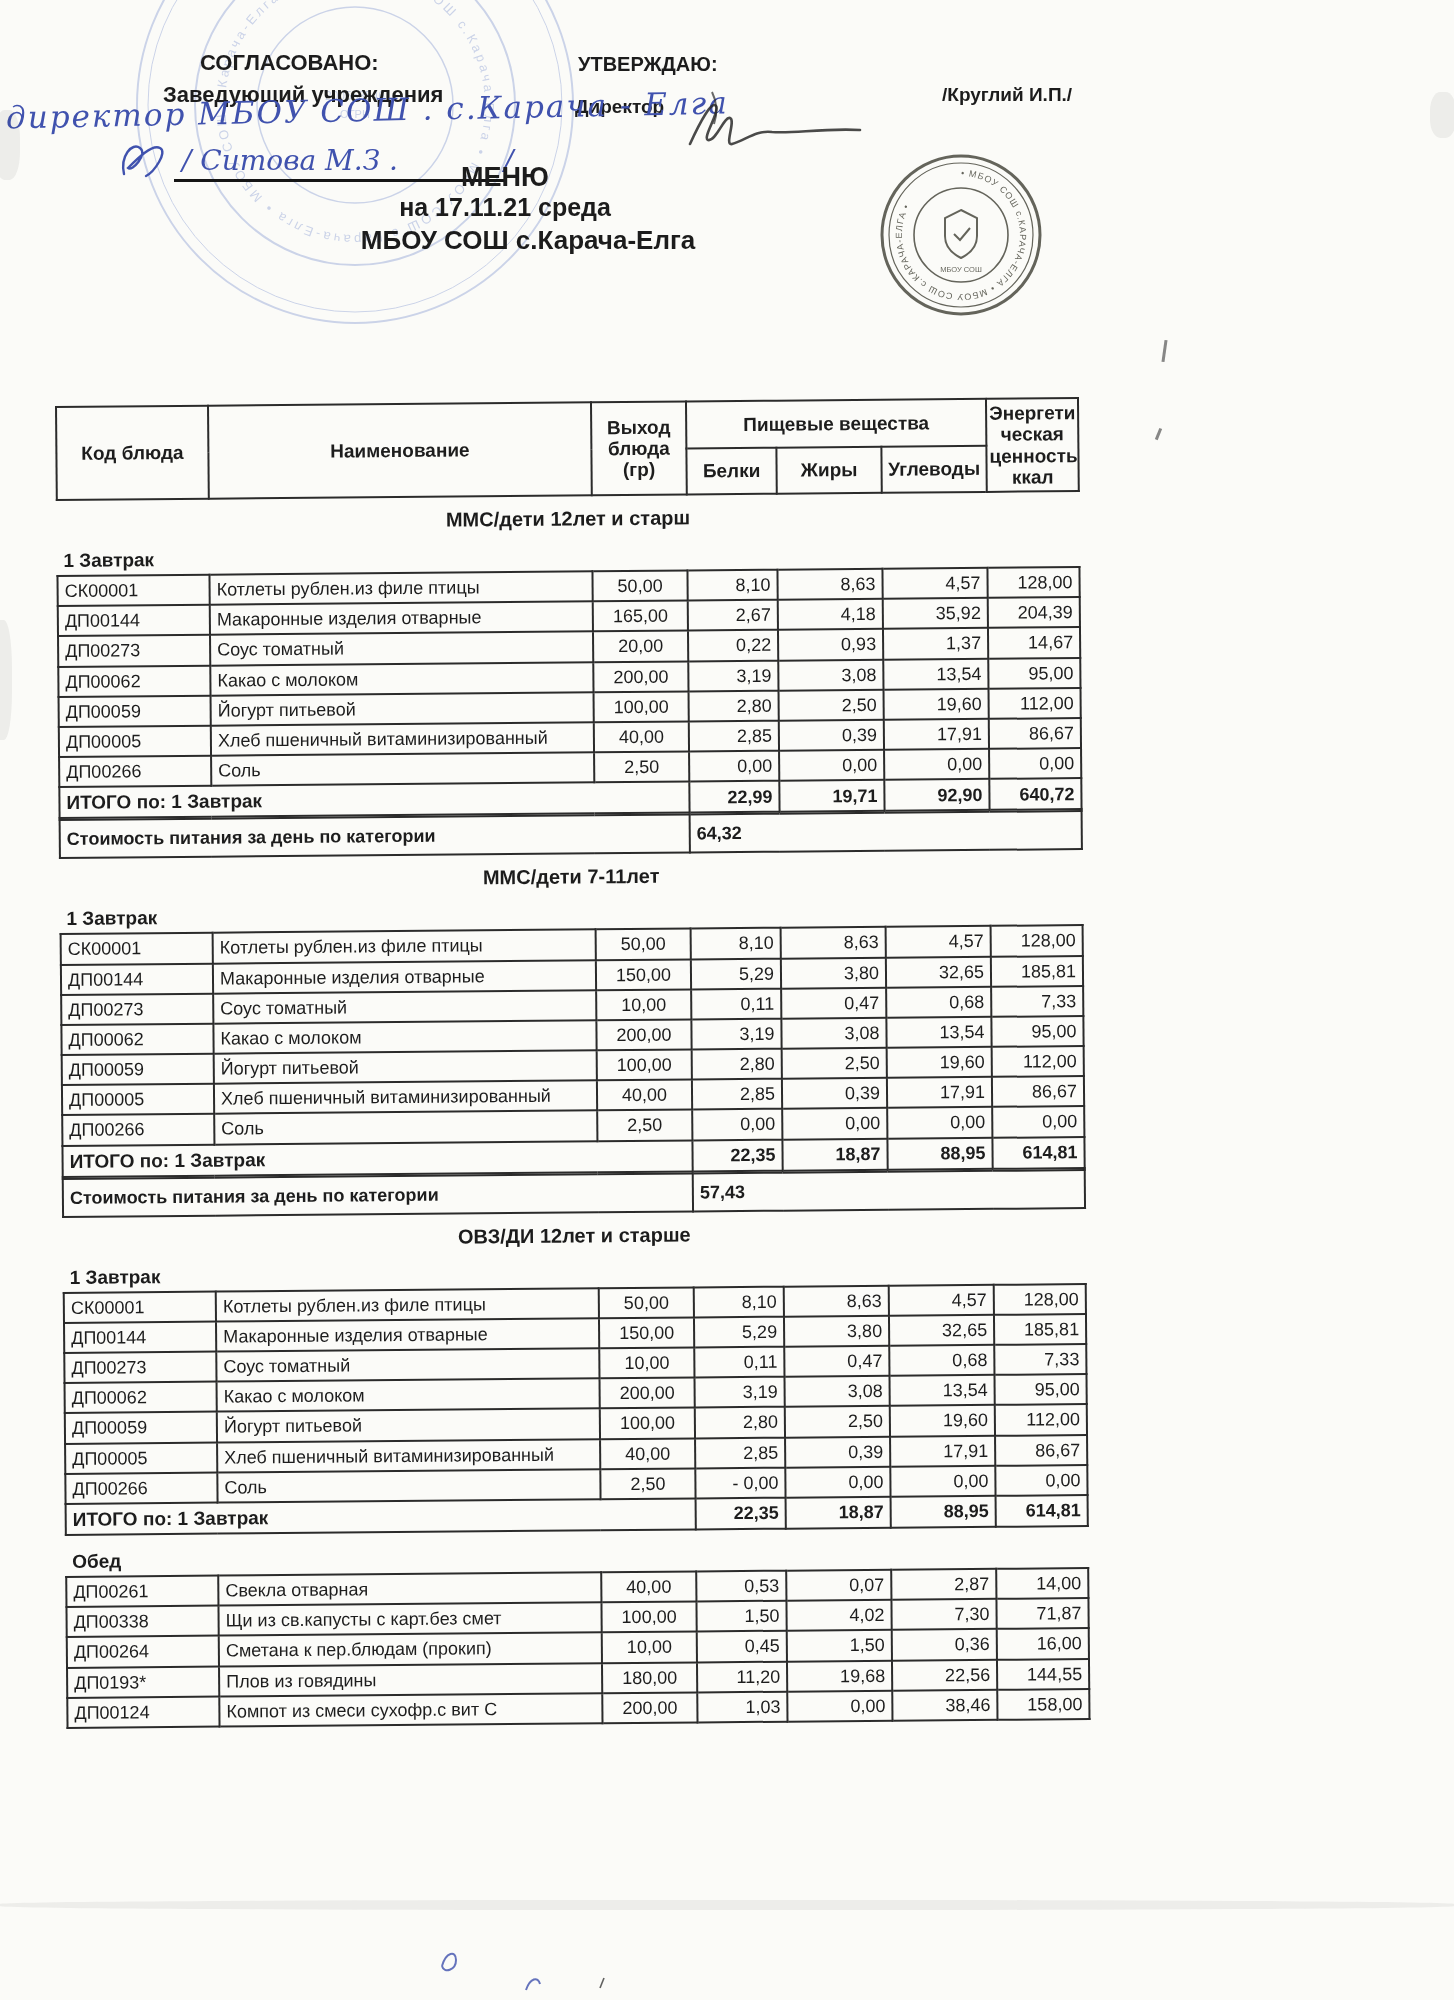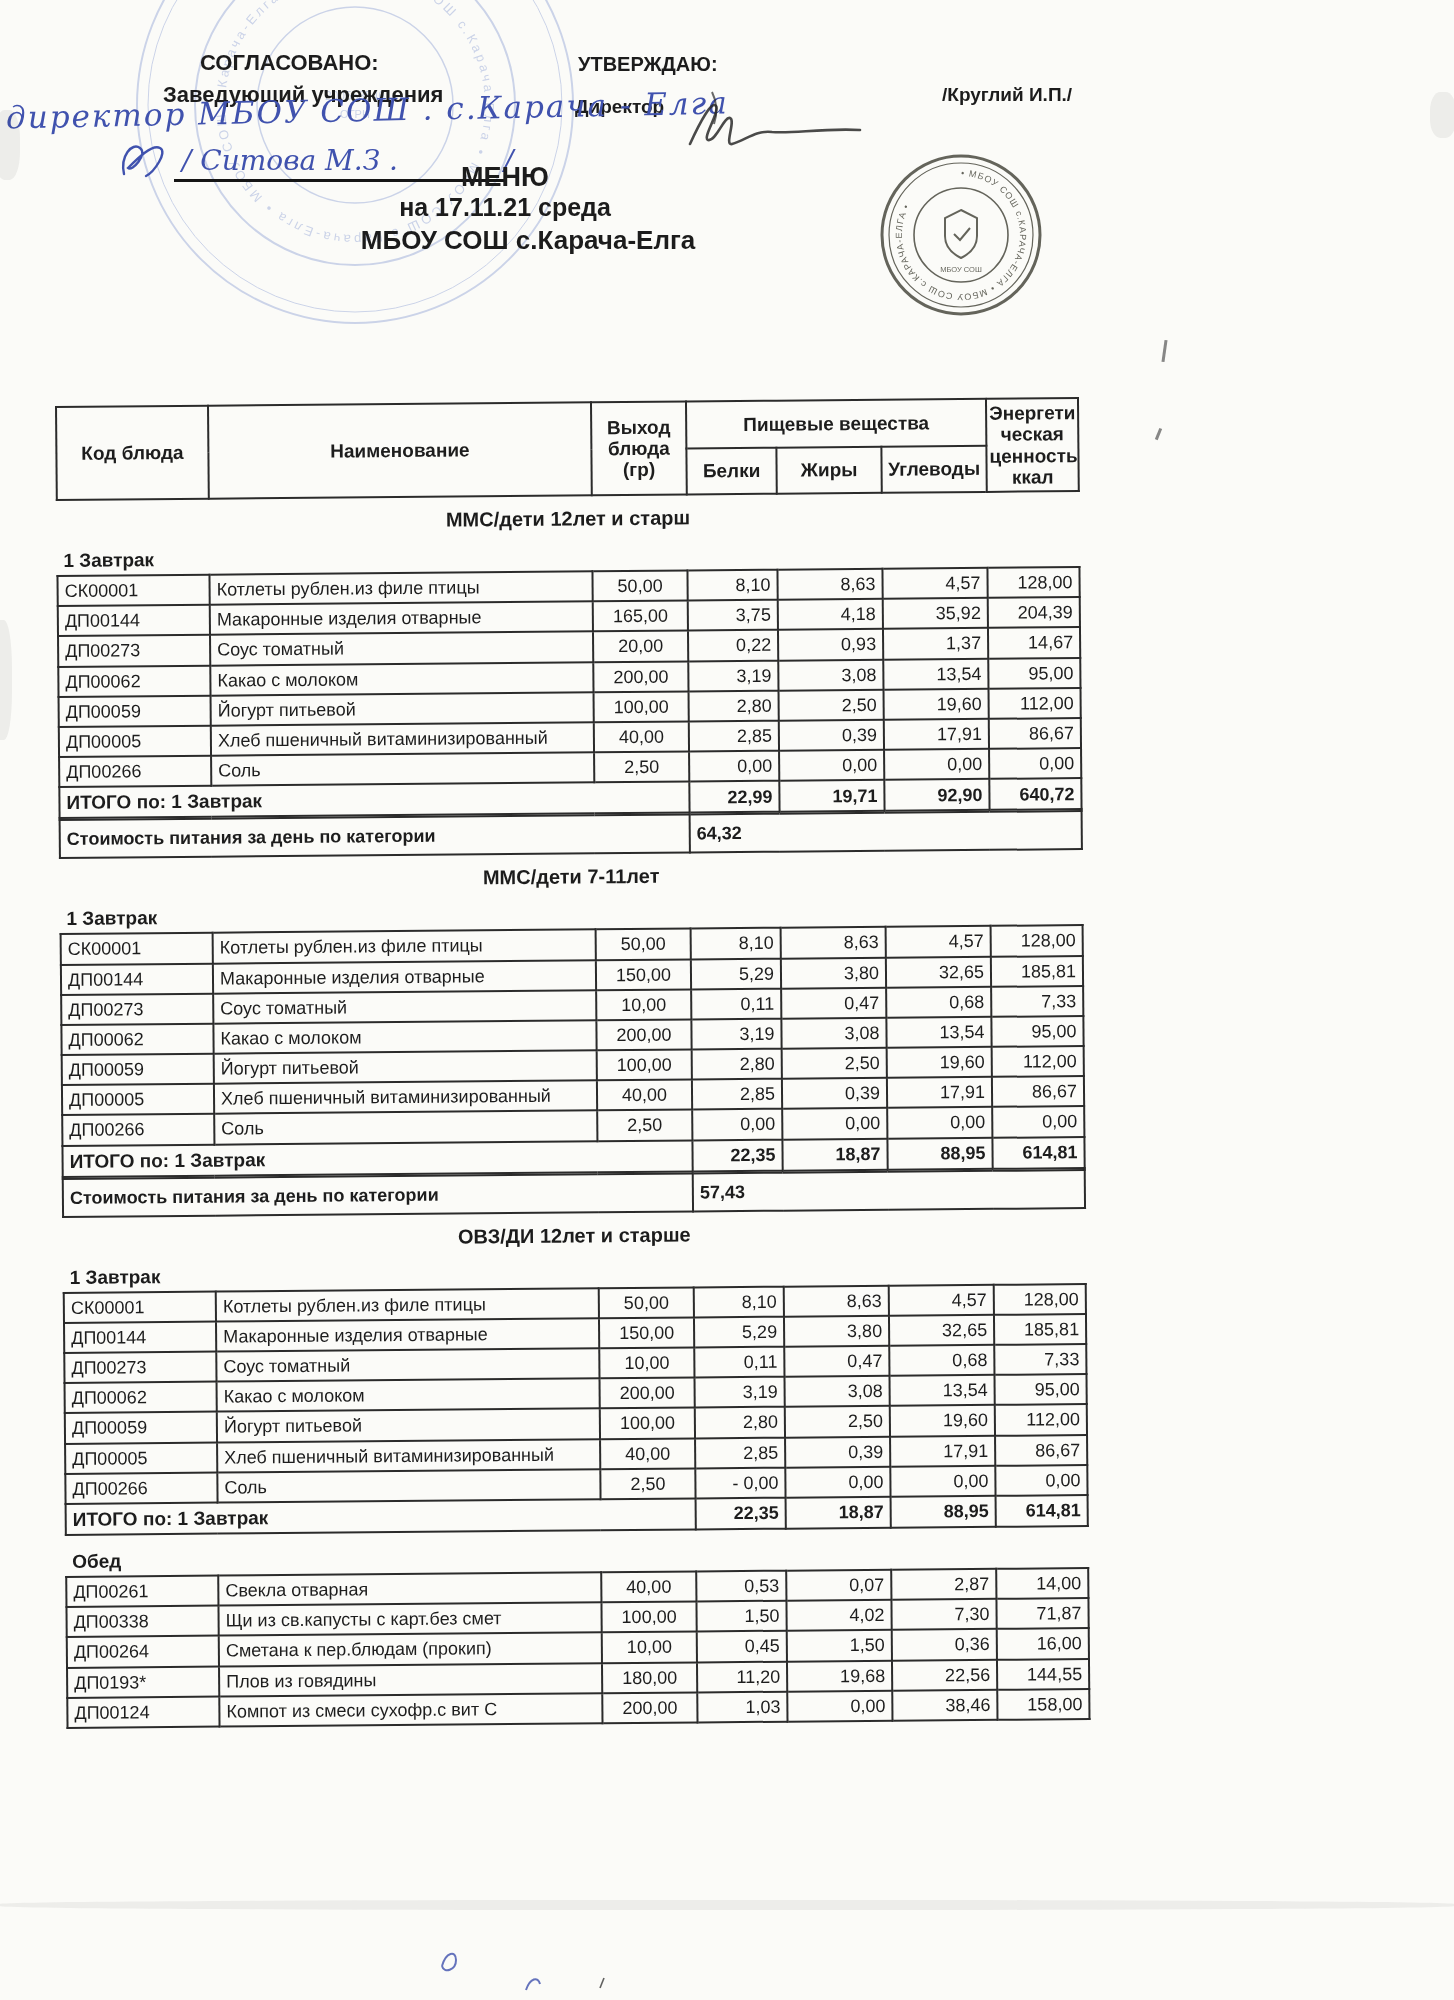--- a/index.html
+++ b/index.html
@@ -172,21 +172,21 @@
               <td class="c2">50,00</td>
               <td class="c3 num">8,10</td>
               <td class="c4 num">8,63</td>
               <td class="c5 num">4,57</td>
               <td class="c6 num">128,00</td>
             </tr>
             <tr>
               <td class="c0">ДП00144</td>
               <td class="c1">Макаронные изделия отварные</td>
               <td class="c2">165,00</td>
-              <td class="c3 num">3,75</td>
+              <td class="c3 num">2,67</td>
               <td class="c4 num">4,18</td>
               <td class="c5 num">35,92</td>
               <td class="c6 num">204,39</td>
             </tr>
             <tr>
               <td class="c0">ДП00273</td>
               <td class="c1">Соус томатный</td>
               <td class="c2">20,00</td>
               <td class="c3 num">0,22</td>
               <td class="c4 num">0,93</td>

